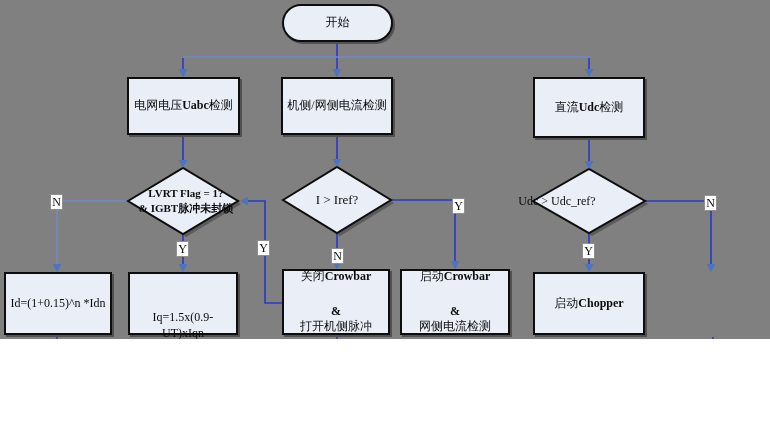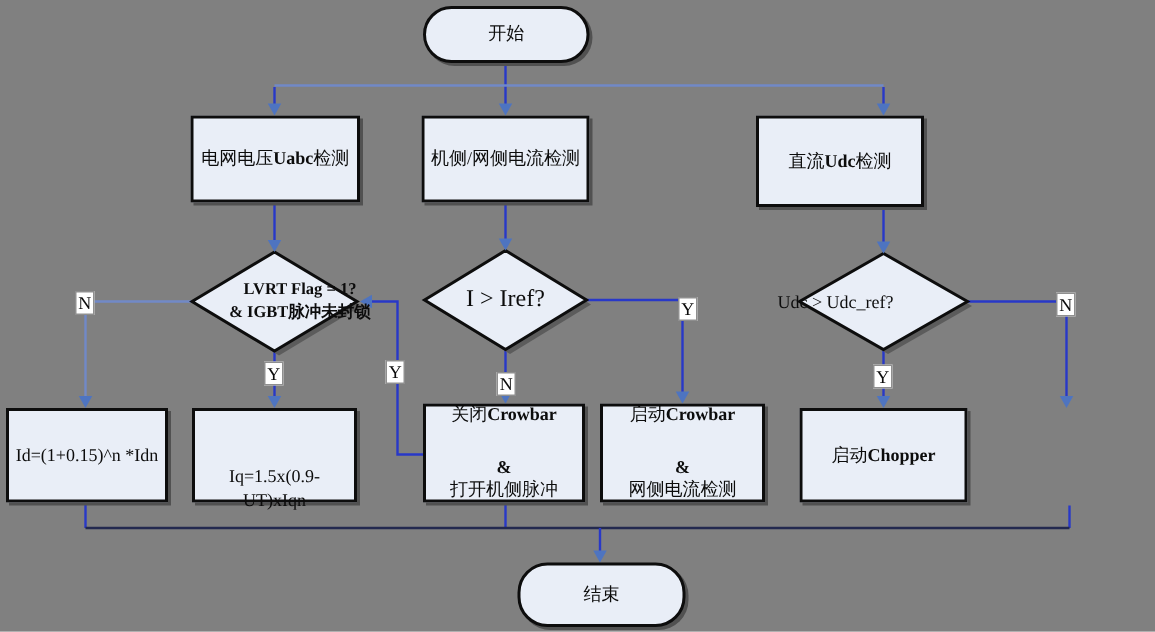--- a/index.html
+++ b/index.html
@@ -1,17 +1,17 @@
 <!DOCTYPE html>
 <html><head>
 <meta charset="utf-8">
 <style>
   html,body{margin:0;padding:0;}
   .stage{
-    position:relative;width:770px;height:421px;background:#808080;overflow:hidden;
+    position:relative;width:770px;height:339px;background:#808080;overflow:hidden;
     font-family:"Liberation Serif","DejaVu Serif",serif;color:#0c0c0c;
   }
   .stage svg{position:absolute;left:0;top:0;}
   .node{
     position:absolute;display:flex;align-items:center;justify-content:center;
     background:#e9eef7;border:2px solid #0d0d0d;box-sizing:border-box;
     box-shadow:2px 2px 0 #515151;text-align:center;font-size:12px;line-height:1.3;
   }
   .pill{border-radius:20px;}
   .dlabel{
@@ -94,30 +94,30 @@
   </div>
 
   <div class="node" style="left:127px;top:77px;width:113px;height:58px">
     <div><span>电网电压</span><span class="b">Uabc</span><span>检测</span></div>
   </div>
 
   <div class="node" style="left:281px;top:77px;width:112px;height:58px">
     <span>机侧/网侧电流检测</span>
   </div>
 
-  <div class="node" style="left:504px;top:77px;width:112px;height:61px">
+  <div class="node" style="left:533px;top:77px;width:112px;height:61px">
     <div><span>直流</span><span class="b">Udc</span><span>检测</span></div>
   </div>
 
-  <div class="dlabel small" style="left:150px;top:177px;width:100px;height:48px">
+  <div class="dlabel small" style="left:136px;top:177px;width:100px;height:48px">
     <div>LVRT Flag = 1?</div>
     <div>&amp; IGBT脉冲未封锁</div>
   </div>
 
-  <div class="dlabel" style="left:288px;top:181px;width:98px;height:38px;font-size:16px">
+  <div class="dlabel" style="left:288px;top:181px;width:98px;height:38px;font-size:13px">
     <div>I &gt; Iref?</div>
   </div>
 
   <div class="dlabel" style="left:504px;top:182px;width:106px;height:38px;font-size:12px">
     <div>Udc &gt; Udc_ref?</div>
   </div>
 
   <div class="node" style="left:4px;top:272px;width:108px;height:63px">
     <span>Id=(1+0.15)^n *Idn</span>
   </div>

